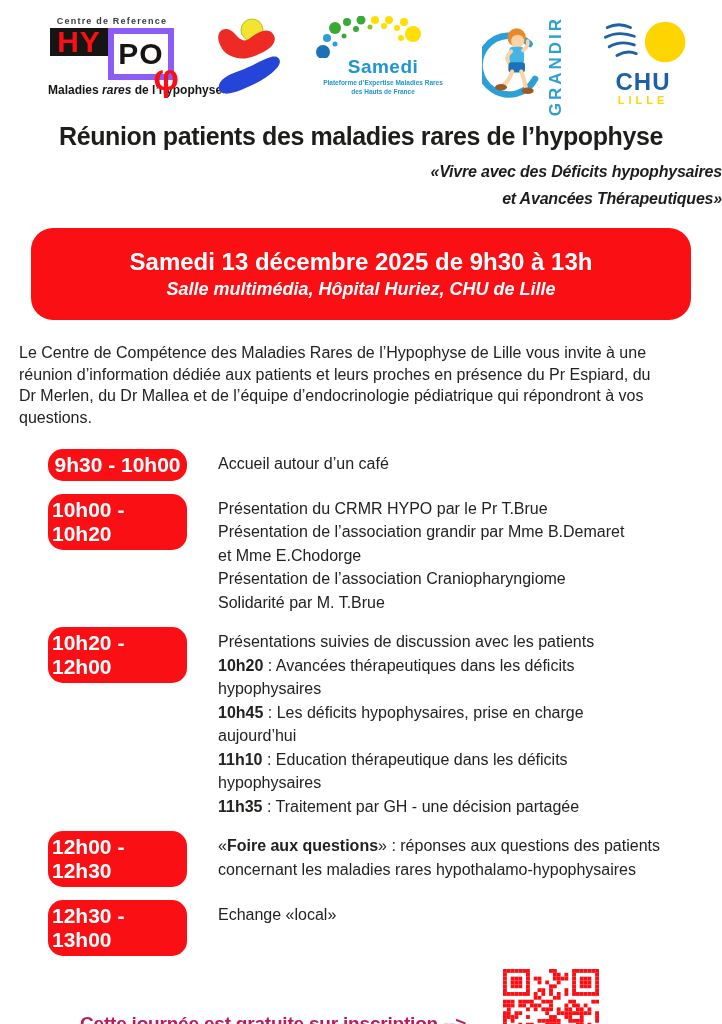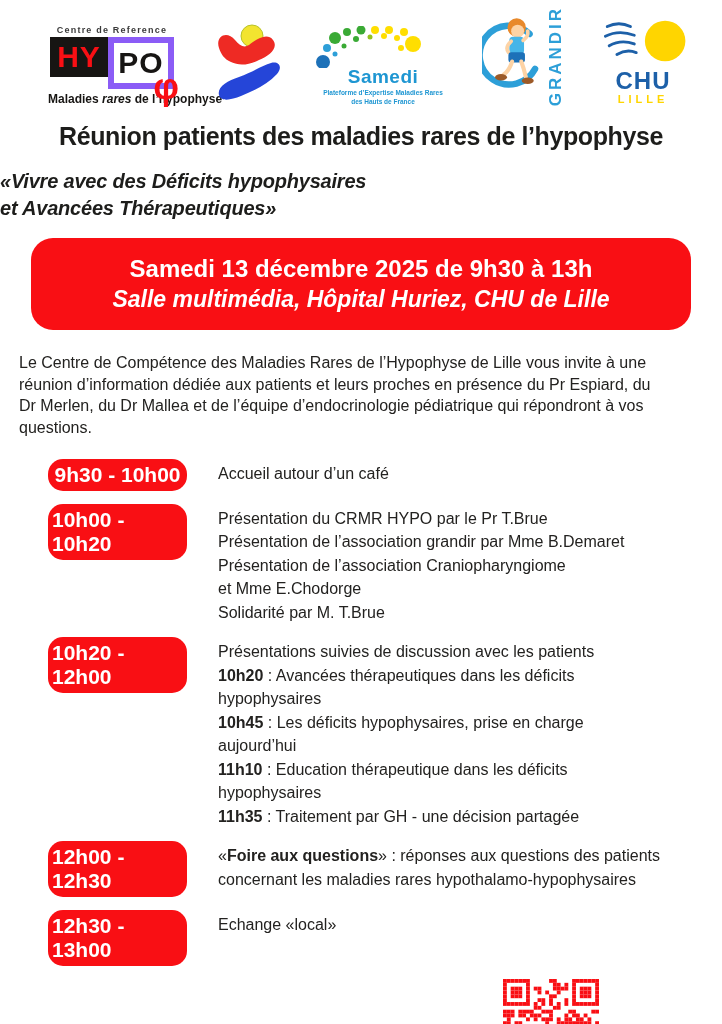--- a/index.html
+++ b/index.html
@@ -2,55 +2,55 @@
 <html><head>
 <meta charset="utf-8">
 <style>
   html,body{margin:0;padding:0;background:#888;}
   .page{
     width:722px;height:1024px;background:#ffffff;margin:0 auto;
     font-family:"Liberation Sans",sans-serif;color:#232220;
     overflow:hidden;position:relative;box-sizing:border-box;
   }
   
-  .logos{display:flex;align-items:flex-end;justify-content:space-between;
+  .logos{display:flex;align-items:flex-start;justify-content:space-between;
          padding:16px 26px 0 36px;height:106px;box-sizing:border-box;}
   .logo{flex-shrink:0;}
   
   .logo-hypo{width:152px;text-align:center;}
   .hypo-top{font-size:9px;font-weight:600;letter-spacing:1.2px;color:#3a3a3a;margin-bottom:2px;}
   .hypo-boxes{display:flex;justify-content:center;position:relative;}
   .hypo-hy{background:#171513;color:#f90f14;font-weight:bold;font-size:30px;
-           width:58px;height:40px;display:flex;align-items:center;justify-content:center;letter-spacing:1px;}
+           width:58px;height:28px;display:flex;align-items:center;justify-content:center;letter-spacing:1px;}
   .hypo-po{background:#fff;border:6px solid #8b5cf6;color:#171513;font-weight:bold;font-size:30px;
            width:54px;height:40px;display:flex;align-items:center;justify-content:center;position:relative;letter-spacing:1px;}
   .hypo-phi{position:absolute;right:-12px;bottom:-22px;color:#f90f14;font-weight:bold;font-size:36px;line-height:1;}
   .hypo-bottom{font-size:12px;font-weight:bold;color:#171513;margin-top:3px;white-space:nowrap;margin-left:12px;}
   .hypo-bottom .it{font-style:italic;font-weight:bold;}
   
   .logo svg{display:block;}
   .logo-plemara{text-align:center;width:148px;}
   .plemara-name{color:#1e96d2;font-weight:bold;font-size:19px;letter-spacing:0.5px;margin-top:-2px;}
   .plemara-sub{color:#1e96d2;font-size:6.5px;font-weight:600;line-height:9px;}
   .logo-grandir{display:flex;align-items:center;}
   .grandir-name{writing-mode:vertical-rl;transform:rotate(180deg);color:#2d9fd8;font-weight:bold;
                 font-size:17px;letter-spacing:3px;margin-left:2px;}
   .logo-chu{text-align:center;width:106px;}
   .chu-line1{color:#1d60a8;font-weight:bold;font-size:24px;letter-spacing:1px;line-height:24px;}
   .chu-line2{color:#ffd500;font-weight:bold;font-size:11px;letter-spacing:4px;line-height:13px;}
   
   .title{text-align:center;font-size:25px;font-weight:bold;letter-spacing:-0.4px;
          color:#1d1d1b;margin-top:16px;}
-  .subtitle{text-align:left;font-style:italic;font-weight:600;font-size:20px;
-            line-height:27px;color:#1d1d1b;margin-top:17px;letter-spacing:-0.2px;}
+  .subtitle{text-align:right;font-style:italic;font-weight:600;font-size:16px;
+            line-height:27px;color:#1d1d1b;margin-top:7px;letter-spacing:-0.2px;}
   
   .banner{margin:16px auto 0;width:660px;height:92px;background:#f90f14;border-radius:22px;
           color:#fff;display:flex;flex-direction:column;align-items:center;justify-content:center;gap:3px;}
   .banner-line1{font-weight:bold;font-size:24px;}
-  .banner-line2{font-weight:bold;font-style:italic;font-size:23px;}
+  .banner-line2{font-weight:bold;font-style:italic;font-size:18px;}
   
   .intro{margin:22px 34px 0 19px;font-size:16px;line-height:21.7px;color:#232220;max-width:640px;}
   
   .schedule{margin:20px 0 0 48px;}
   .sched-row{display:flex;margin-bottom:13px;}
   .pill{width:139px;min-height:29px;background:#f90f14;border-radius:15px;color:#fff;
         font-weight:bold;font-size:21px;display:flex;align-items:center;justify-content:center;
         flex-shrink:0;margin-right:31px;align-self:flex-start;box-sizing:border-box;padding:4px 4px;}
   .sched-lines{font-size:16px;line-height:23.5px;padding-top:3px;max-width:490px;color:#232220;}
   .sched-lines .b{font-weight:bold;}
@@ -159,22 +159,22 @@
         <div class="pill">9h30 - 10h00</div>
         <div class="sched-lines">
           <div class="sched-line"><span>Accueil autour d’un café</span></div>
         </div>
       </div>
       <div class="sched-row">
         <div class="pill">10h00 - 10h20</div>
         <div class="sched-lines">
           <div class="sched-line"><span>Présentation du CRMR HYPO par le Pr T.Brue</span></div>
           <div class="sched-line"><span>Présentation de l’association grandir par Mme B.Demaret</span></div>
+          <div class="sched-line"><span>et Mme E.Chodorge</span></div>
           <div class="sched-line"><span>Présentation de l’association Craniopharyngiome</span></div>
-          <div class="sched-line"><span>et Mme E.Chodorge</span></div>
           <div class="sched-line"><span>Solidarité par M. T.Brue</span></div>
         </div>
       </div>
       <div class="sched-row">
         <div class="pill">10h20 - 12h00</div>
         <div class="sched-lines">
           <div class="sched-line"><span>Présentations suivies de discussion avec les patients</span></div>
           <div class="sched-line"><span class="b">10h20</span><span> : Avancées thérapeutiques dans les déficits</span></div>
           <div class="sched-line"><span>hypophysaires</span></div>
           <div class="sched-line"><span class="b">10h45</span><span> : Les déficits hypophysaires, prise en charge</span></div>

